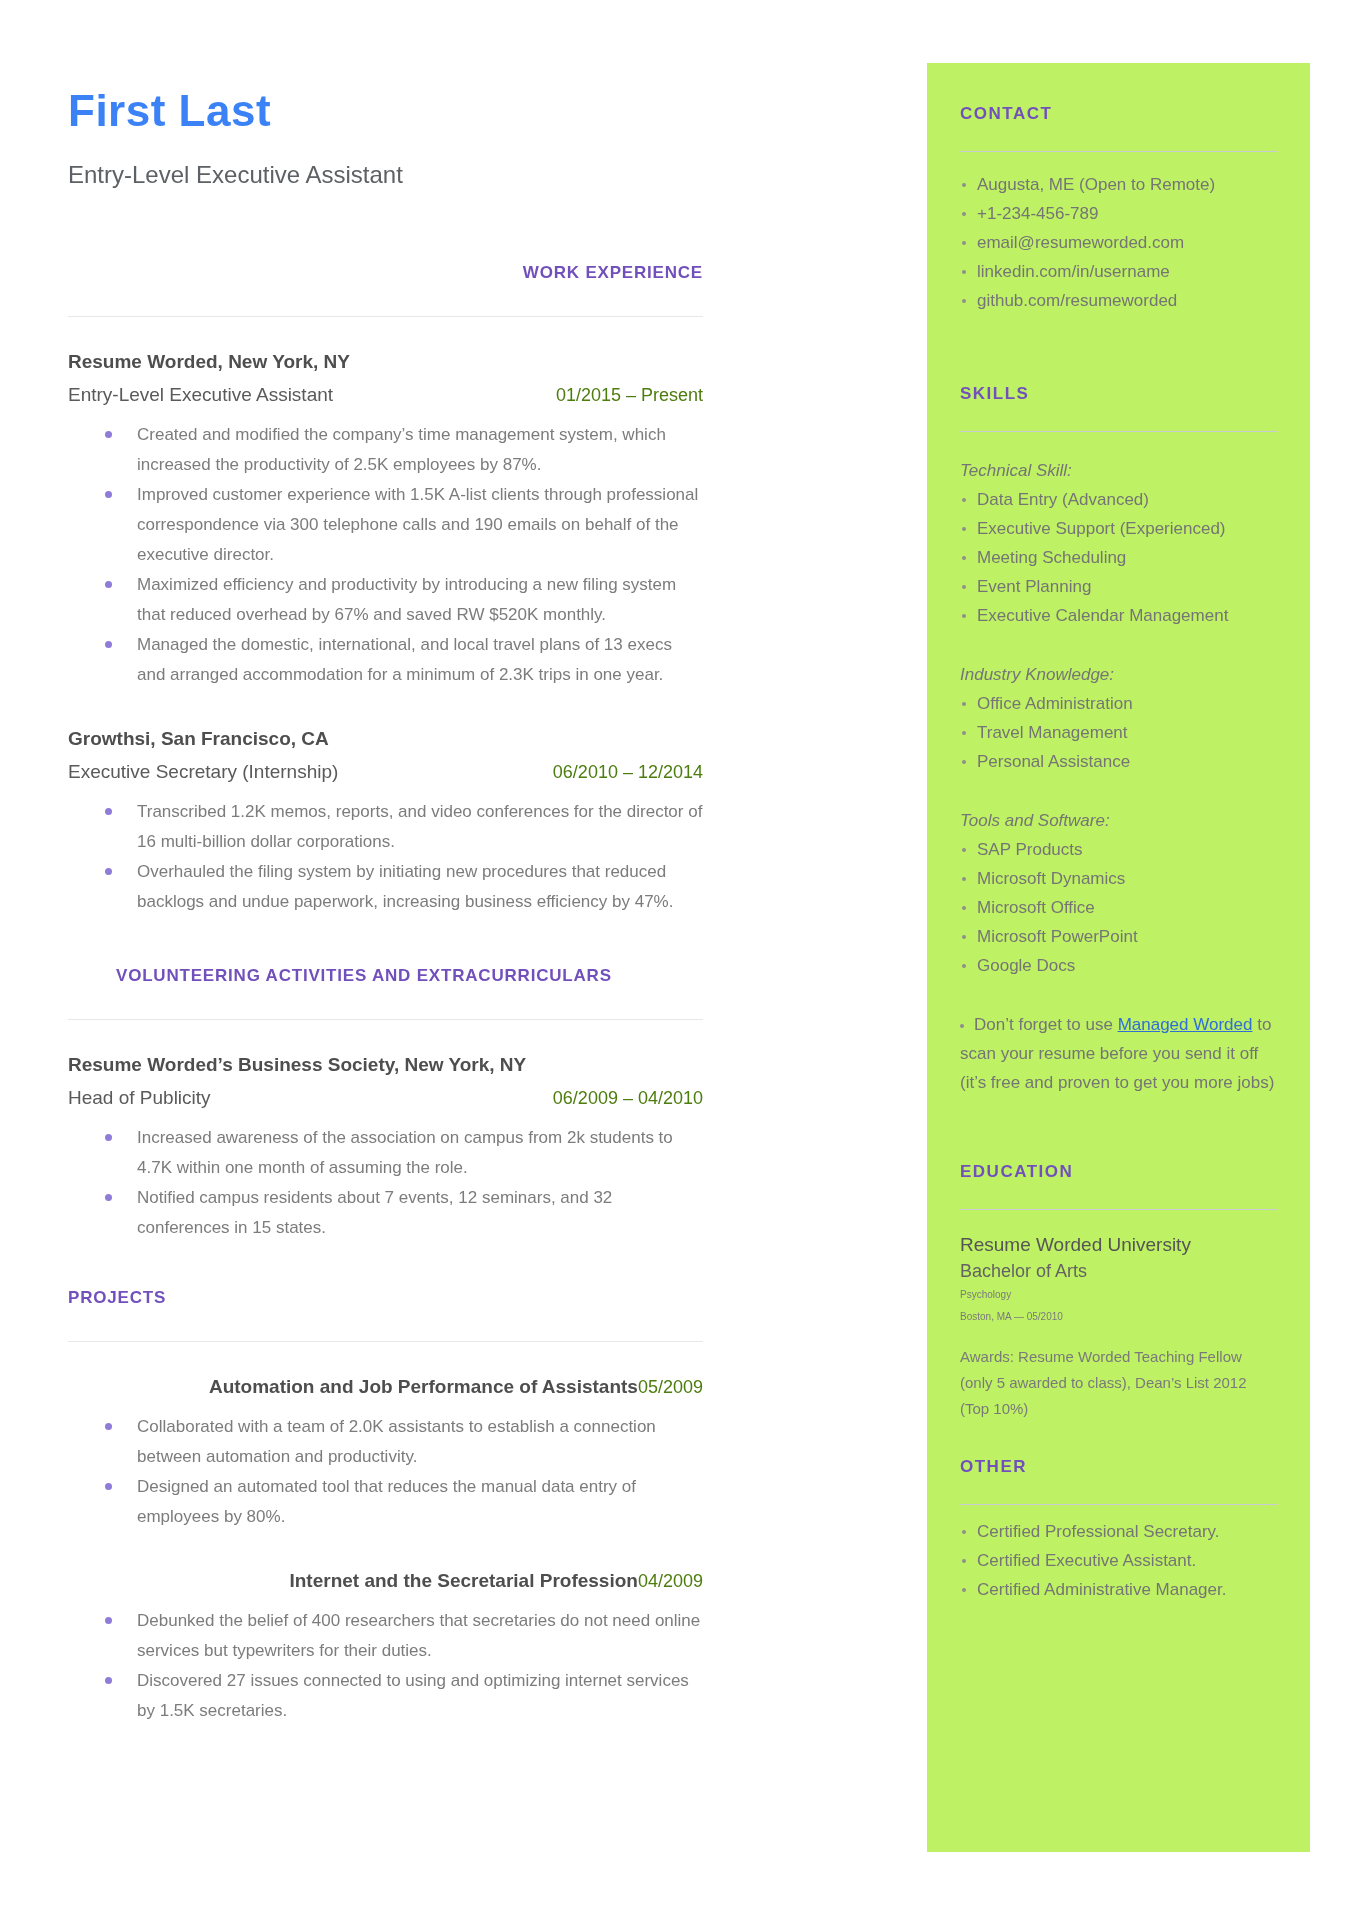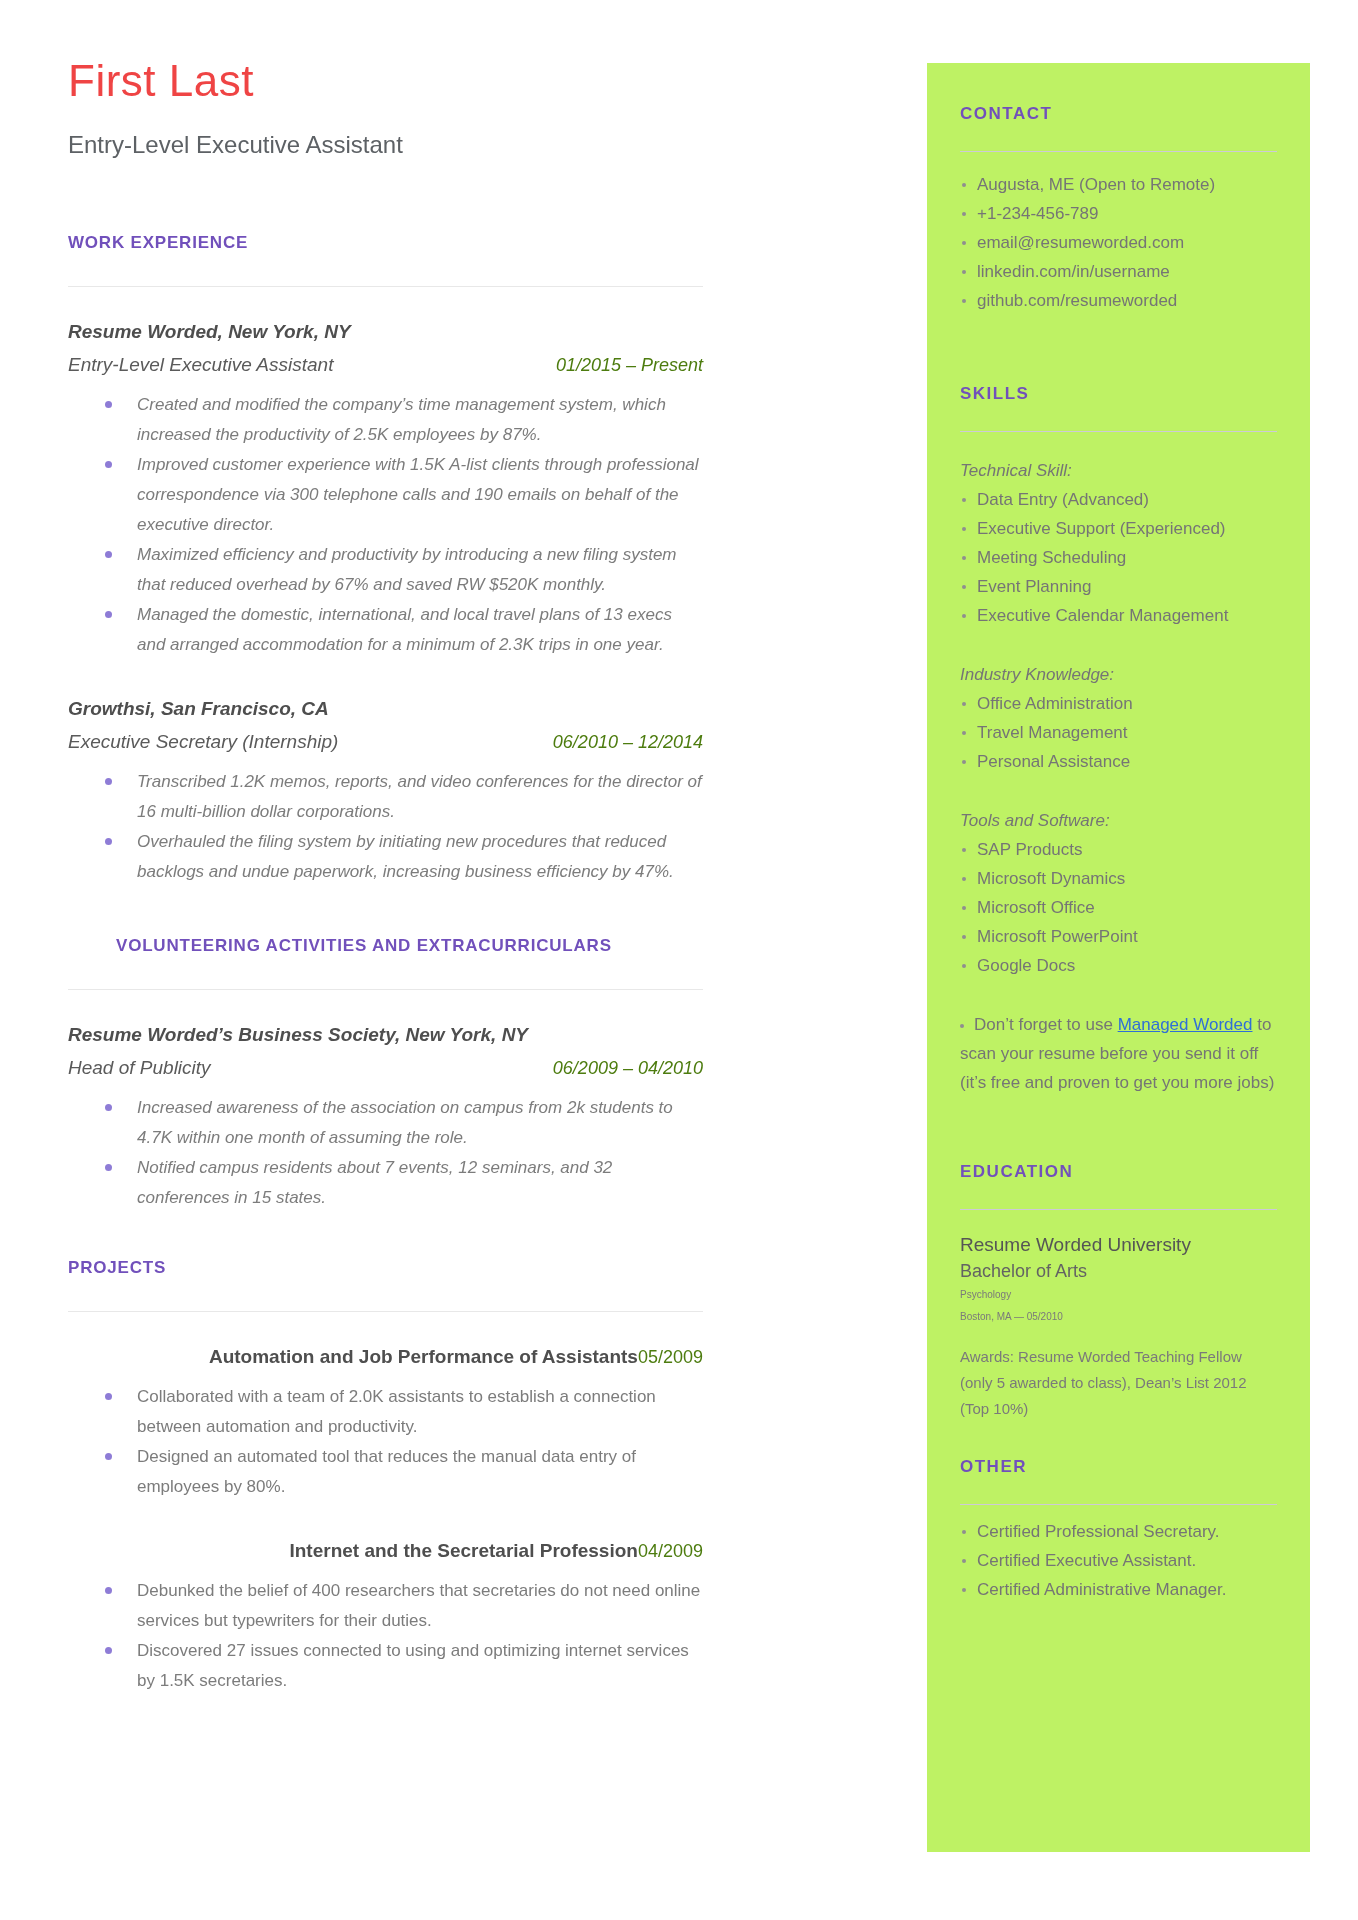--- a/index.html
+++ b/index.html
@@ -14,49 +14,49 @@
   }
 
   
   .main {
     position: absolute;
     left: 68px;
     top: 0;
     width: 635px;
   }
   .name {
-    margin-top: 56px;
+    margin-top: 86px;
     font-size: 44px;
     line-height: 50px;
-    font-weight: 400;
-    color: #ef4444;
+    font-weight: 700;
+    color: #3b82f6;
     letter-spacing: 0.5px;
   }
   .subtitle {
     margin-top: 24px;
     font-size: 24px;
     line-height: 30px;
     color: #5d6165;
   }
   .sec-heading {
     font-size: 17px;
     line-height: 22px;
     font-weight: 700;
     letter-spacing: 0.8px;
     color: #7150bb;
   }
-  .mt-work { margin-top: 72px; }
+  .mt-work { margin-top: 72px; text-align: right; }
   .mt-vol  { margin-top: 48px; margin-left: 48px; }
   .mt-proj { margin-top: 44px; }
   .rule {
     margin-top: 32px;
     border-top: 1px solid #e8e8e8;
     height: 0;
   }
-  .job { margin-top: 32px; font-style: italic; }
+  .job { margin-top: 32px; }
   .job2 { margin-top: 36px; }
   .company {
     font-size: 19px;
     line-height: 25px;
     font-weight: 700;
     color: #4e4e4e;
   }
   .rowline {
     margin-top: 8px;
     display: flex;

